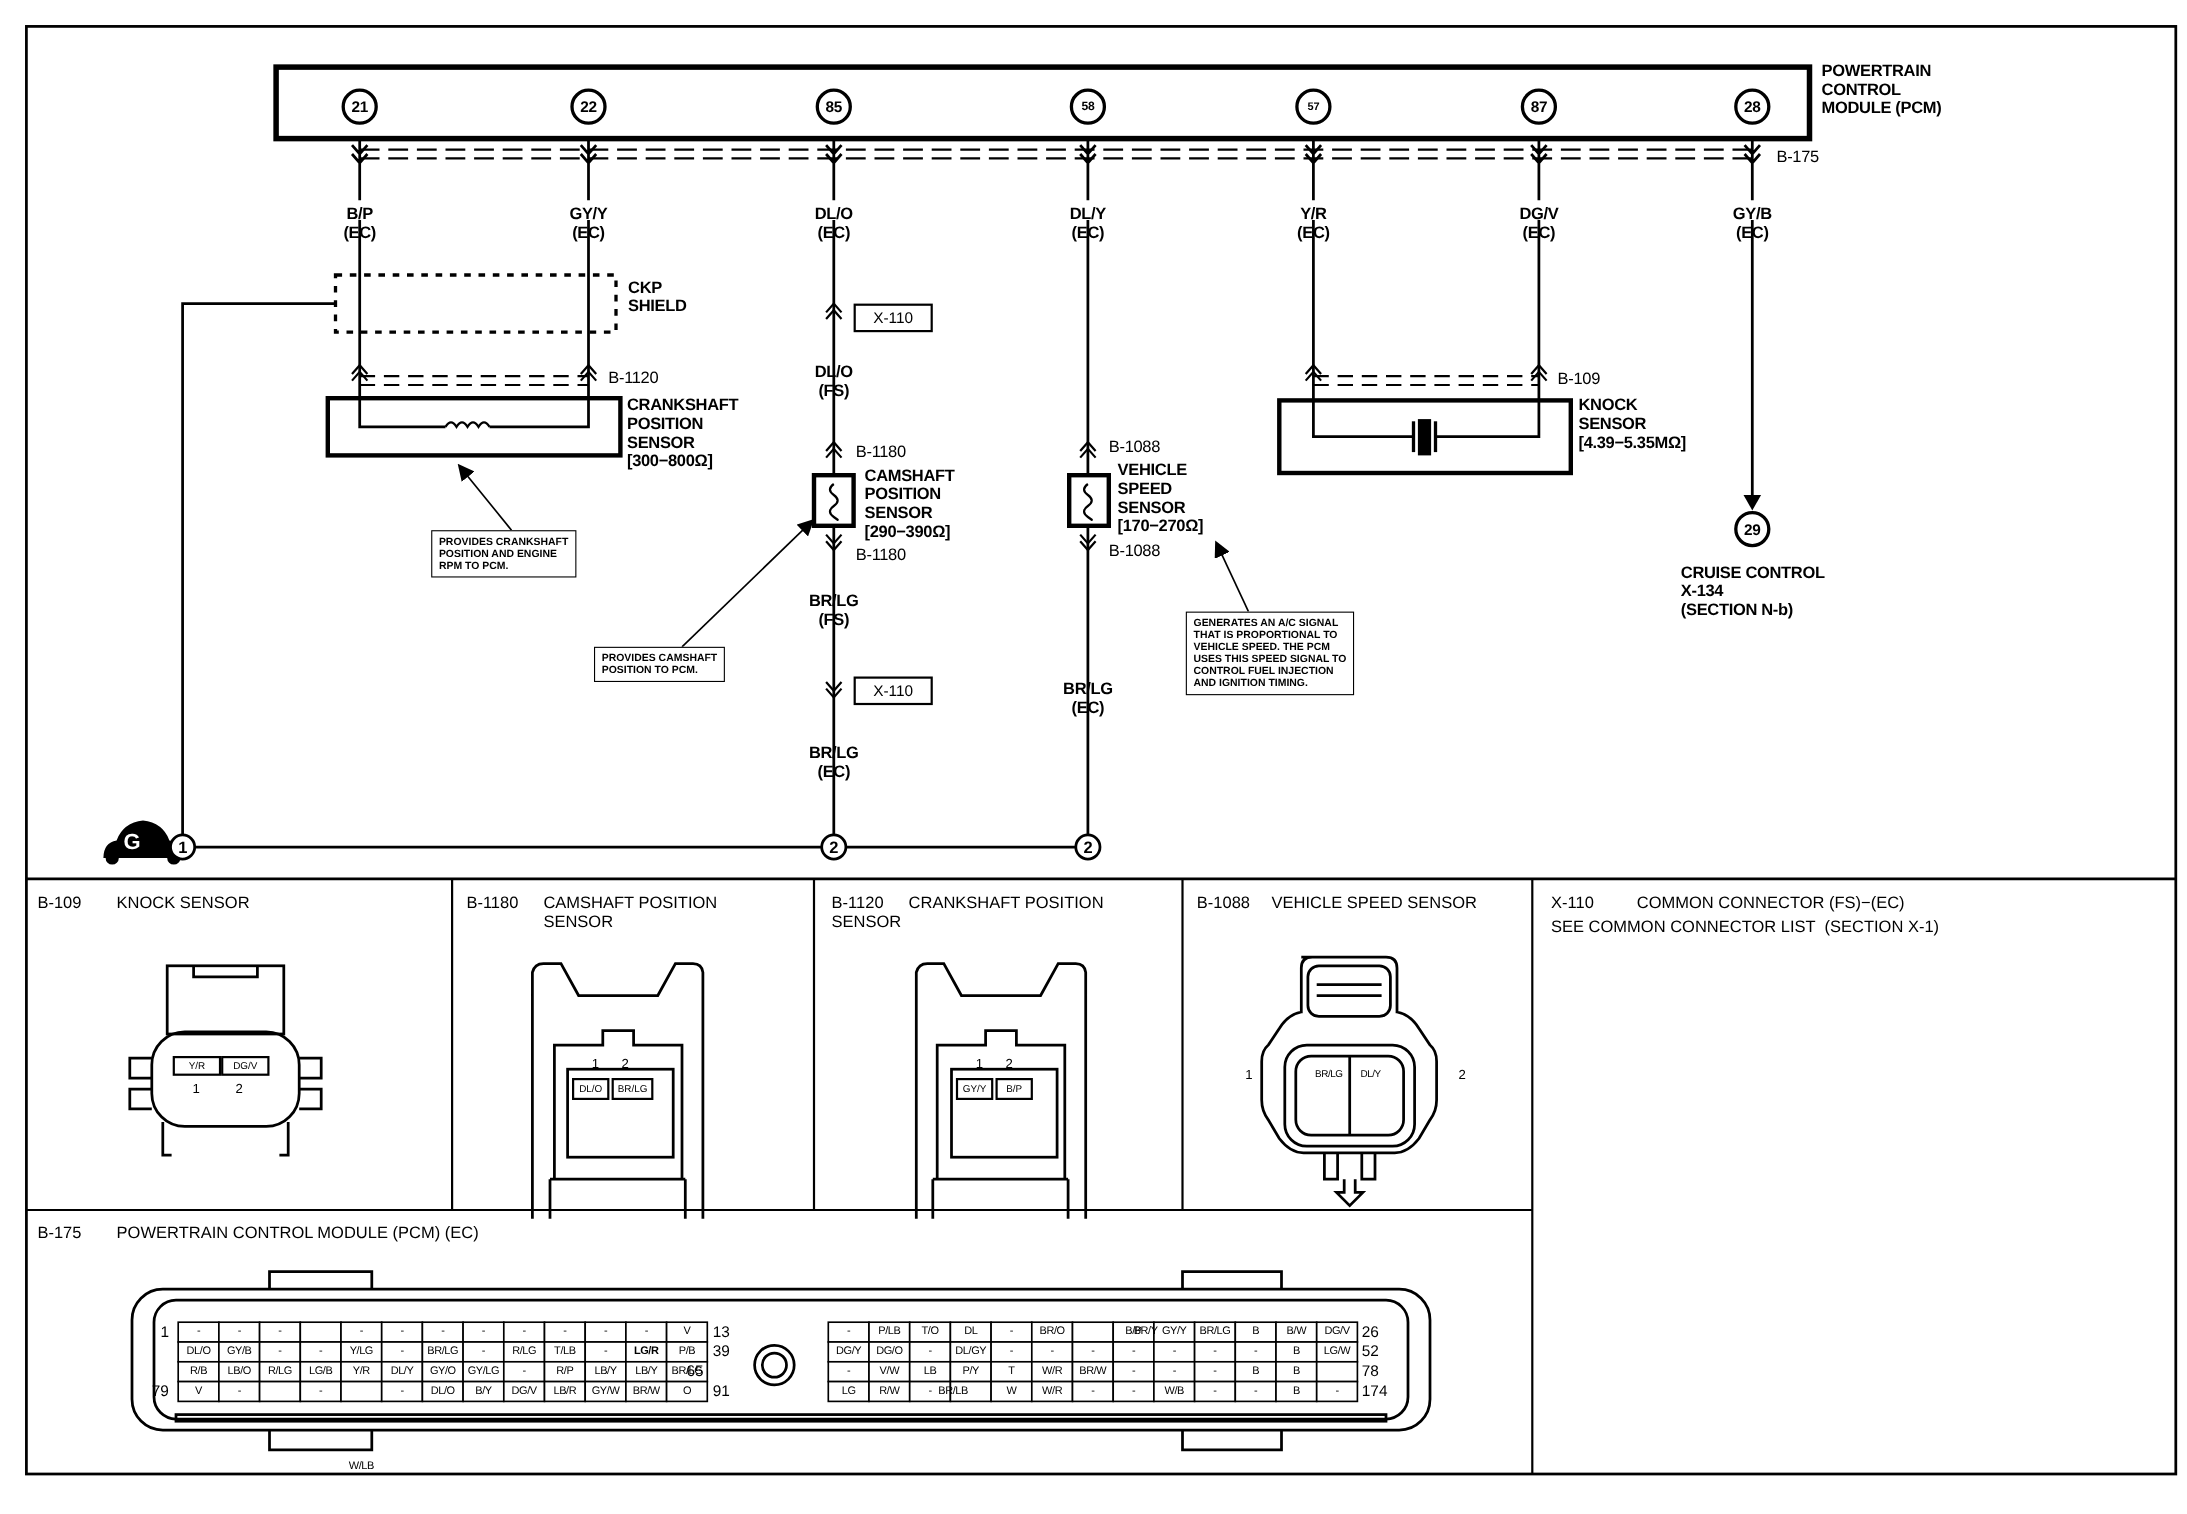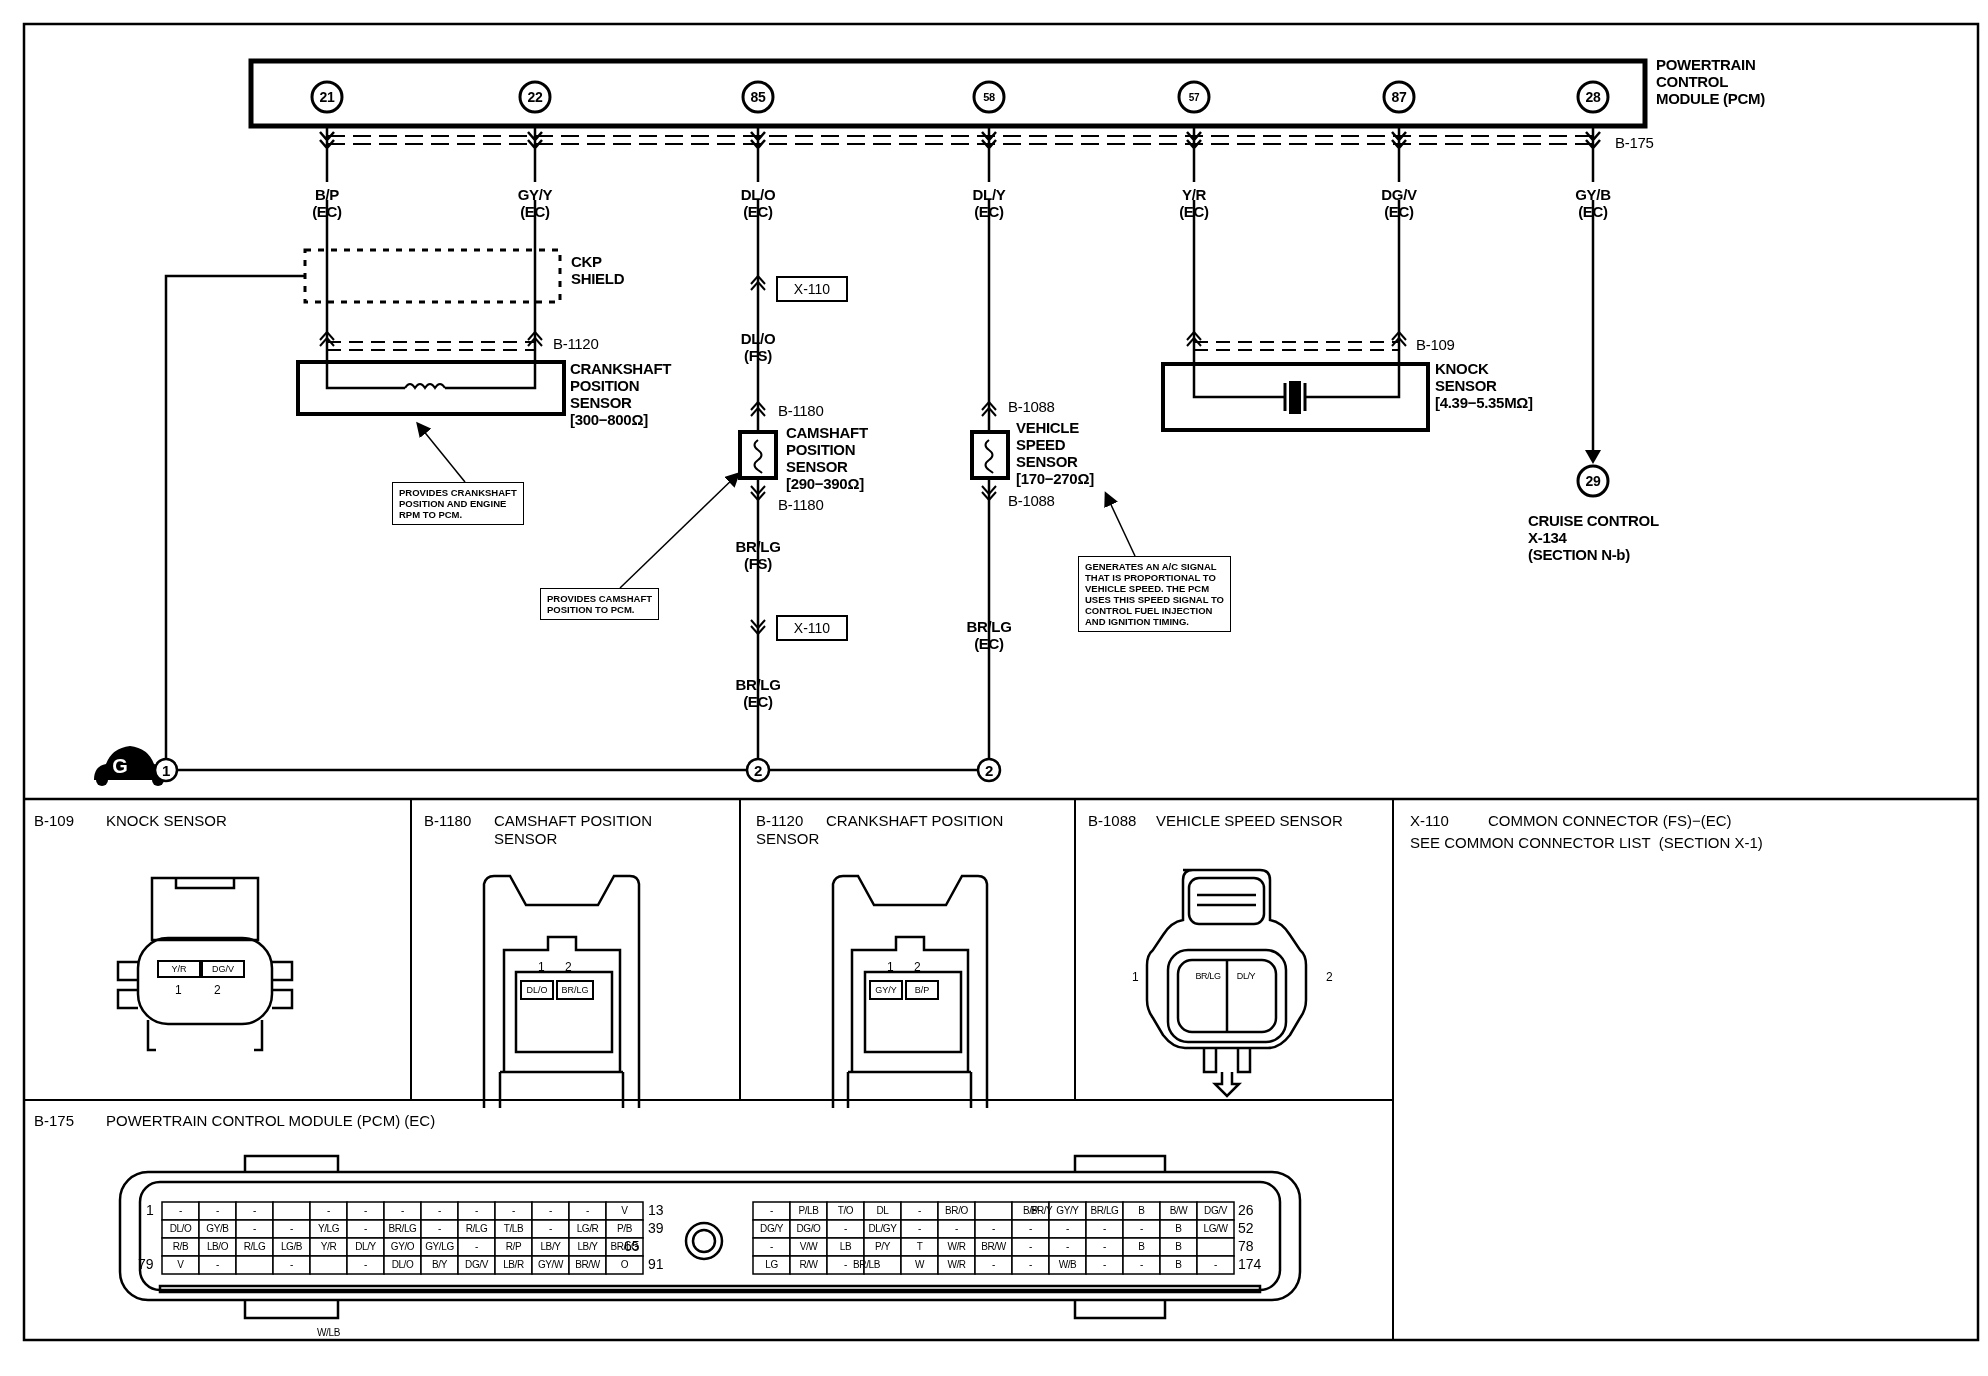--- a/index.html
+++ b/index.html
@@ -404,21 +404,21 @@
     <div class="cell" style="left: 199px; top: 1222px; width: 37px;">GY/B</div>
     <div class="cell" style="left: 236px; top: 1222px; width: 37px;">-</div>
     <div class="cell" style="left: 273px; top: 1222px; width: 37px;">-</div>
     <div class="cell" style="left: 310px; top: 1222px; width: 37px;">Y/LG</div>
     <div class="cell" style="left: 347px; top: 1222px; width: 37px;">-</div>
     <div class="cell" style="left: 384px; top: 1222px; width: 37px;">BR/LG</div>
     <div class="cell" style="left: 421px; top: 1222px; width: 37px;">-</div>
     <div class="cell" style="left: 458px; top: 1222px; width: 37px;">R/LG</div>
     <div class="cell" style="left: 495px; top: 1222px; width: 37px;">T/LB</div>
     <div class="cell" style="left: 532px; top: 1222px; width: 37px;">-</div>
-    <div class="cell" style="left: 569px; top: 1222px; width: 37px;">LG/R</div>
+    <div class="cell" style="left: 569px; top: 1222px; width: 37px; font-weight: bold;">LG/R</div>
     <div class="cell" style="left: 606px; top: 1222px; width: 37px;">P/B</div>
     <div class="cell" style="left: 162px; top: 1240px; width: 37px;">R/B</div>
     <div class="cell" style="left: 199px; top: 1240px; width: 37px;">LB/O</div>
     <div class="cell" style="left: 236px; top: 1240px; width: 37px;">R/LG</div>
     <div class="cell" style="left: 273px; top: 1240px; width: 37px;">LG/B</div>
     <div class="cell" style="left: 310px; top: 1240px; width: 37px;">Y/R</div>
     <div class="cell" style="left: 347px; top: 1240px; width: 37px;">DL/Y</div>
     <div class="cell" style="left: 384px; top: 1240px; width: 37px;">GY/O</div>
     <div class="cell" style="left: 421px; top: 1240px; width: 37px;">GY/LG</div>
     <div class="cell" style="left: 458px; top: 1240px; width: 37px;">-</div>

